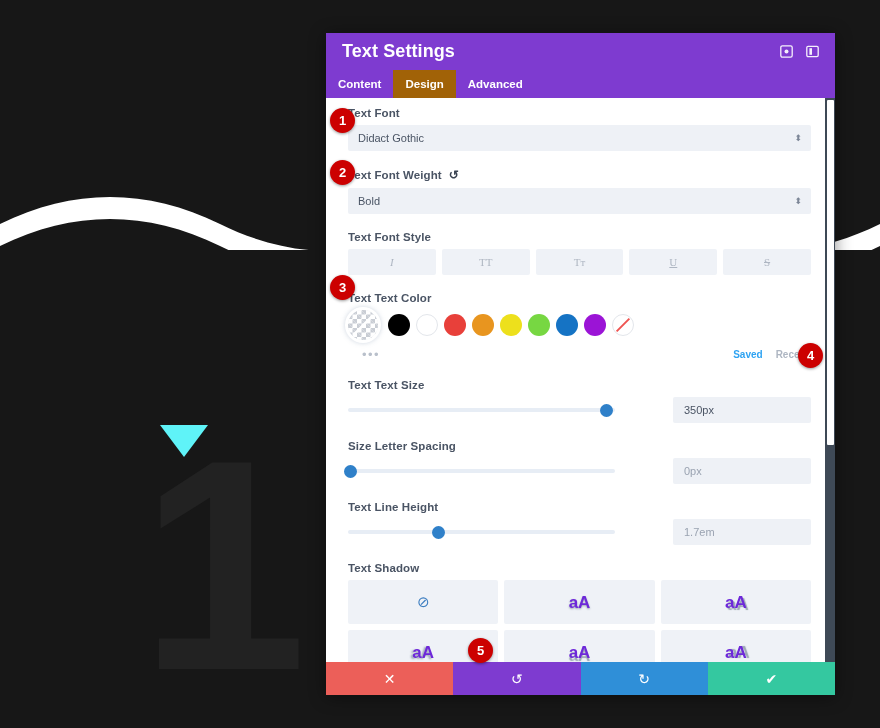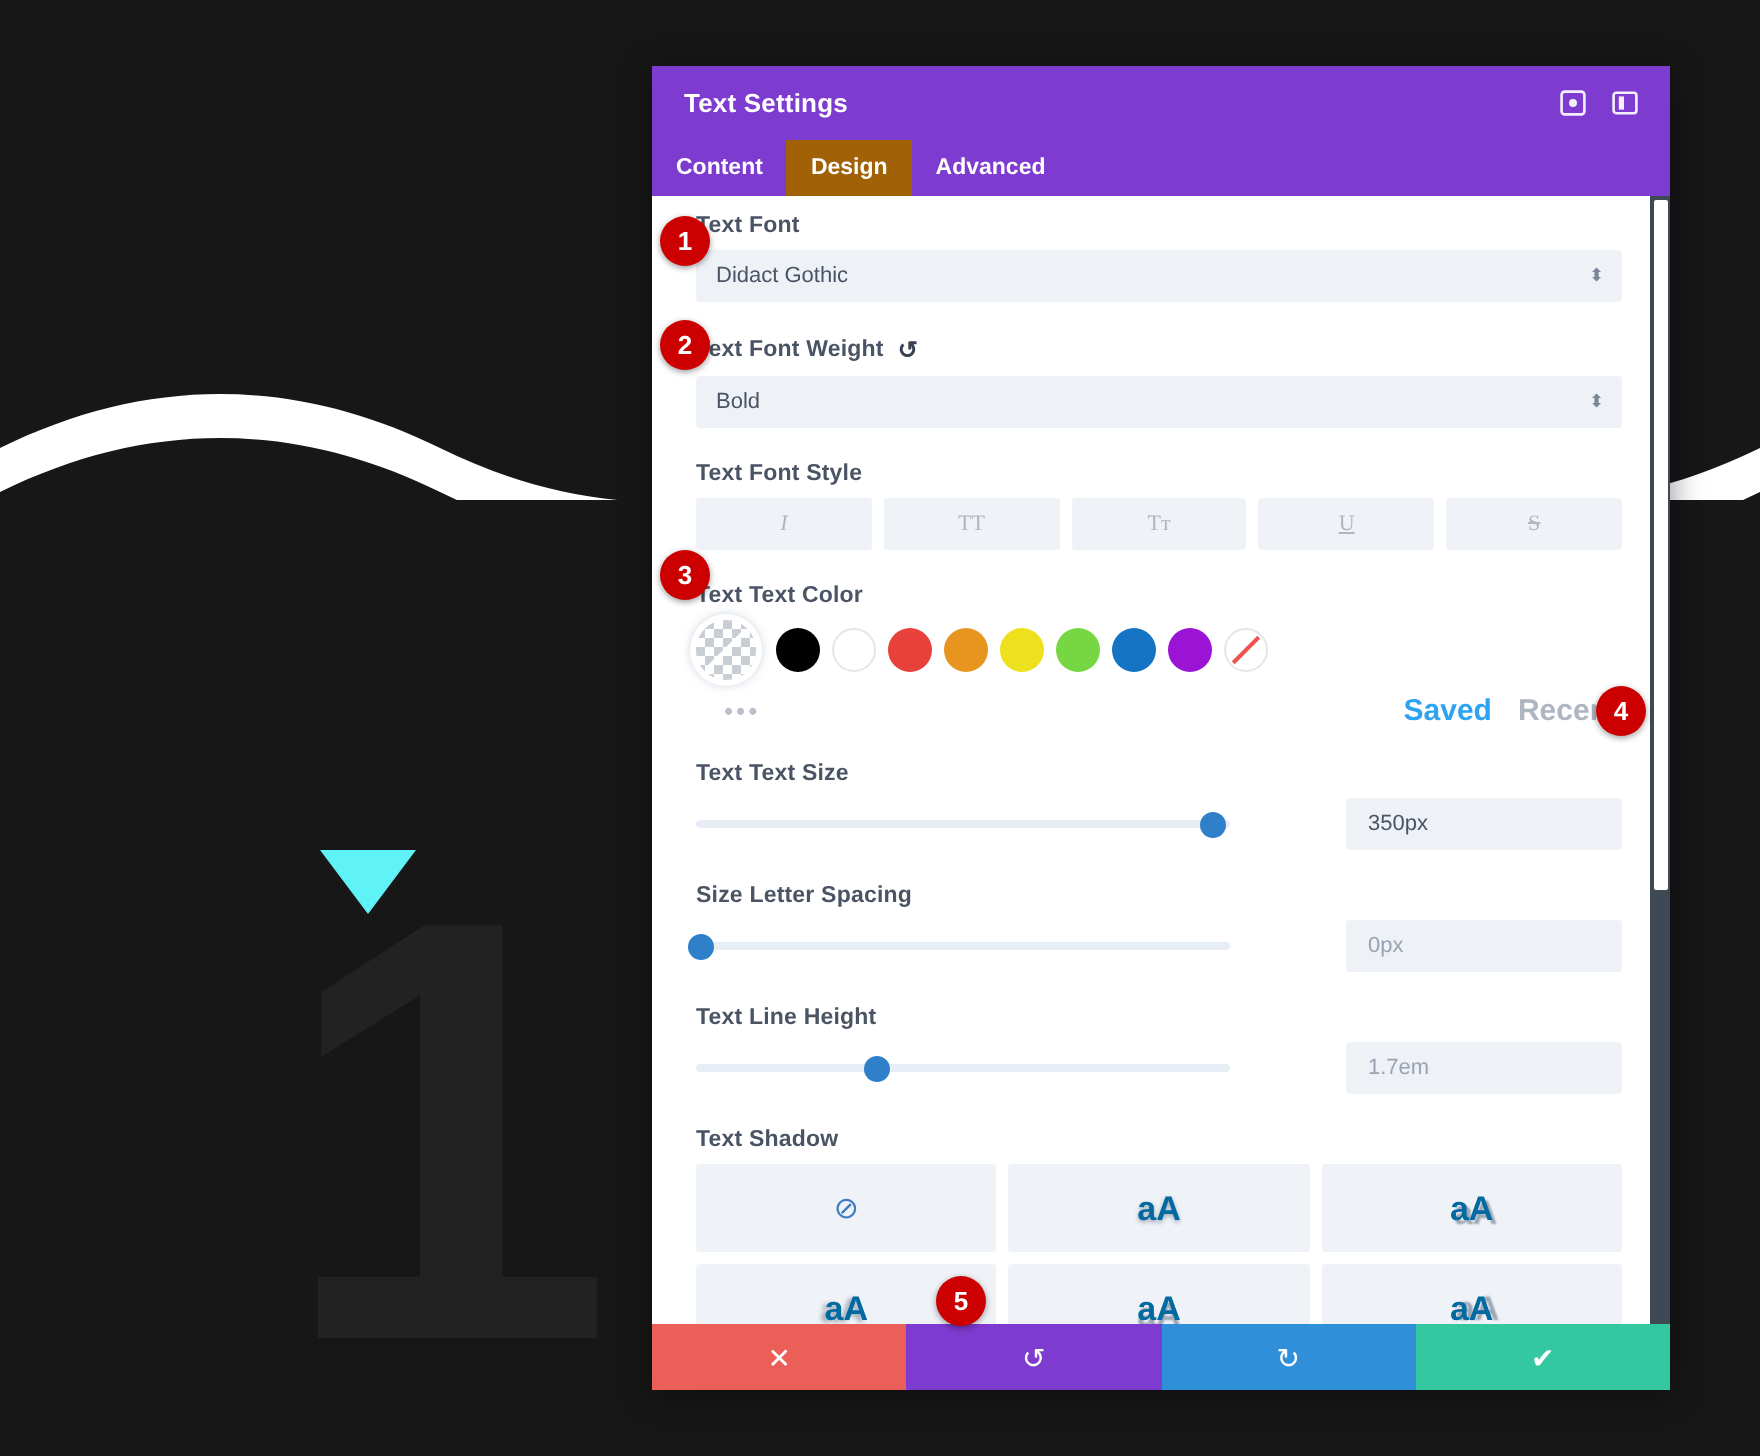--- a/index.html
+++ b/index.html
@@ -47,21 +47,21 @@
 
   
   .panel-header {
     background: #7E3BD0;
     height: 37px;
     display: flex; align-items: center;
     padding: 0 16px;
     flex: 0 0 auto;
   }
   .panel-title {
-    color: #ffffff; font-size: 13px; font-weight: 700;
+    color: #ffffff; font-size: 18px; font-weight: 700;
     letter-spacing: 0.1px; flex: 1 1 auto;
   }
   .header-icons { display: flex; gap: 13px; align-items: center; }
   .hdr-icon {
     width: 13px; height: 13px;
     display: inline-flex; align-items: center; justify-content: center;
     cursor: pointer; opacity: .92;
   }
 
   
@@ -161,21 +161,21 @@
   .swatch.none-sw::after {
     content: ""; position: absolute; left: 50%; top: 1px;
     width: 2px; height: 18px; background: #ef5350;
     transform: translateX(-50%) rotate(45deg);
   }
   .color-meta {
     display: flex; align-items: center; justify-content: space-between;
     margin-top: 7px; padding-right: 2px;
   }
   .dots { color: #b9c0cb; font-size: 13px; letter-spacing: 1.5px; padding-left: 14px; cursor: pointer; }
-  .meta-links { display: flex; gap: 13px; font-size: 15px; font-weight: 700; }
+  .meta-links { display: flex; gap: 13px; font-size: 10px; font-weight: 700; }
   .link-saved { color: #2EA3F2; cursor: pointer; }
   .link-recent { color: #aeb6c2; cursor: pointer; }
 
   
   .slider-row { display: flex; align-items: center; gap: 16px; }
   .slider {
     position: relative; height: 18px;
     flex: 1 1 auto; display: flex; align-items: center;
     cursor: pointer;
   }
@@ -206,21 +206,21 @@
     grid-template-columns: repeat(3, 1fr);
     gap: 6px;
   }
   .shadow-cell {
     height: 44px;
     background: #EFF2F7; border-radius: 2px;
     display: flex; align-items: center; justify-content: center;
     cursor: pointer;
   }
   .shadow-sample {
-    font-size: 17px; font-weight: 700; color: #0369a1;
+    font-size: 17px; font-weight: 700; color: #6d28d9;
     font-family: "Liberation Sans", sans-serif;
     line-height: 1;
   }
   .sh1 { text-shadow: 0 1px 2px rgba(150,160,175,.95); }
   .sh2 { text-shadow: 2px 2px 1px rgba(150,160,175,.95); }
   .sh3 { text-shadow: -2px 1px 2px rgba(150,160,175,.95); }
   .sh4 { text-shadow: 0 3px 1px rgba(150,160,175,.95); }
   .sh5 { text-shadow: 3px 0 1px rgba(150,160,175,.95); }
   .no-shadow-icon { color: #3f7fc1; font-size: 15px; }
 

